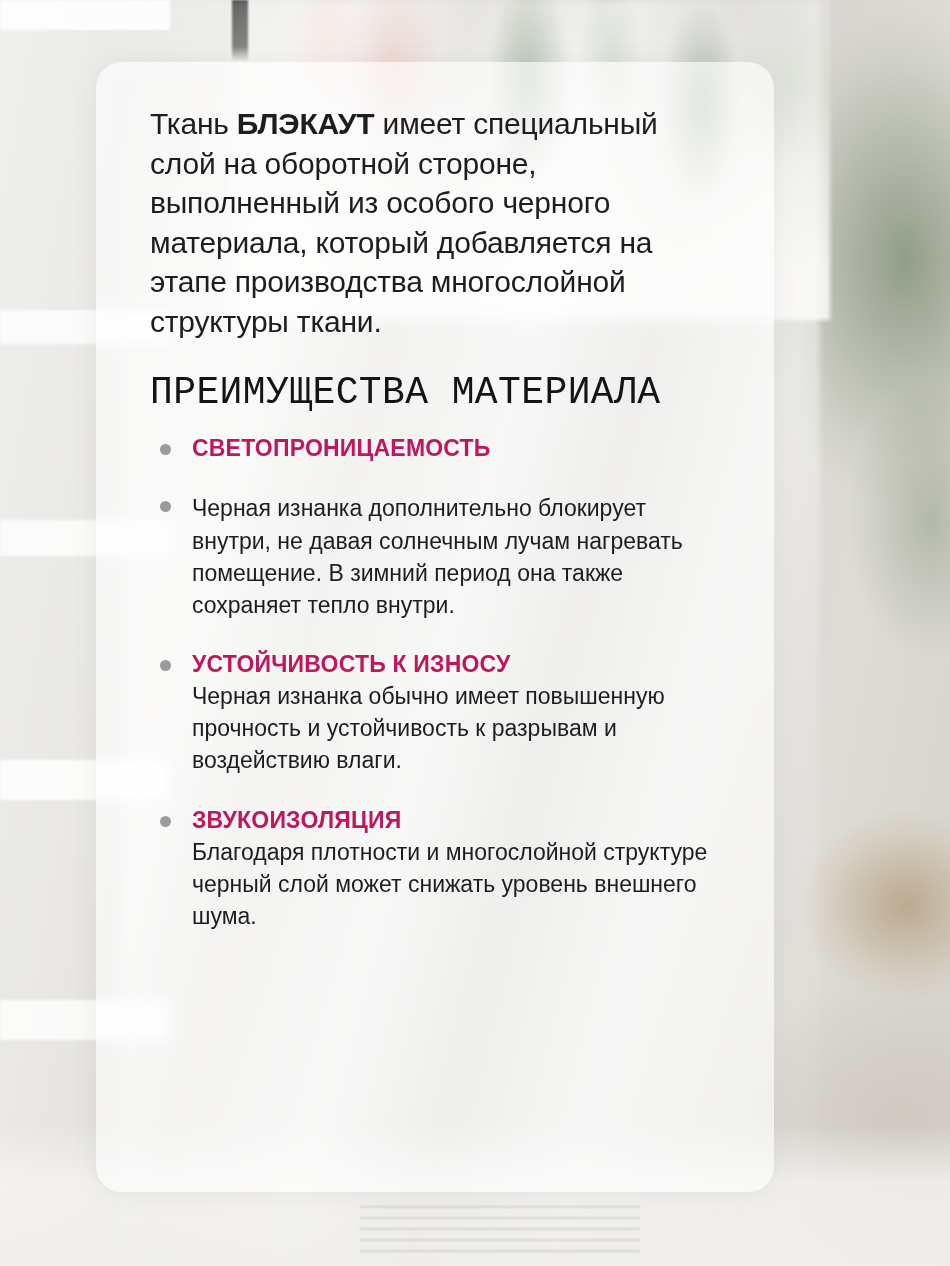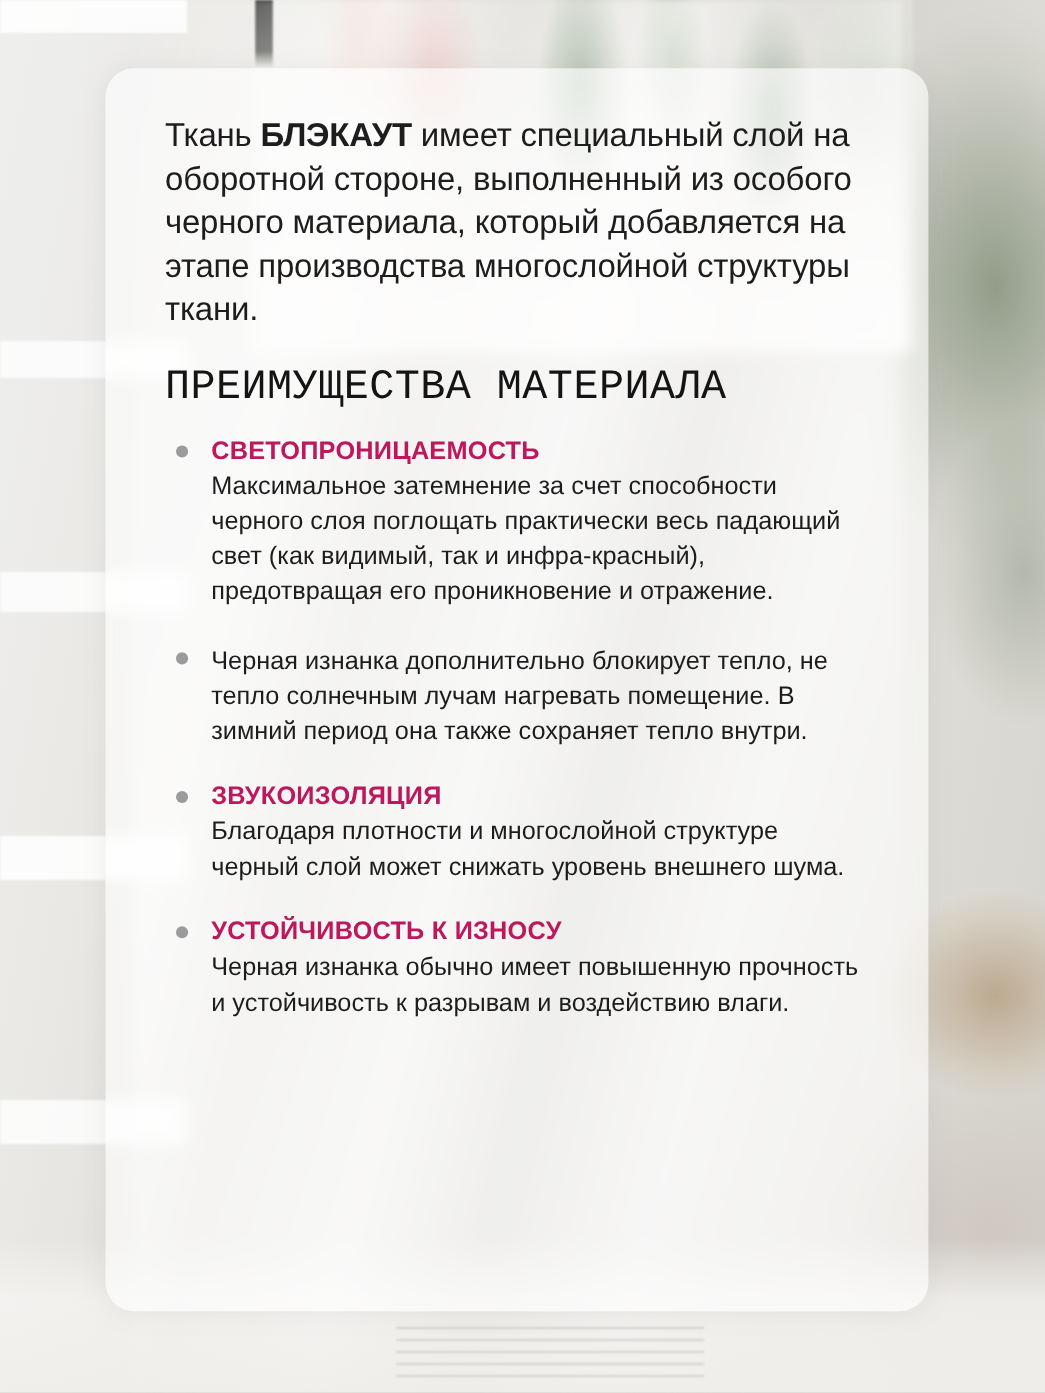--- a/index.html
+++ b/index.html
@@ -91,21 +91,21 @@
       repeating-linear-gradient(180deg, rgba(120,120,120,0.30) 0px, rgba(120,120,120,0.30) 2px, rgba(255,255,255,0) 2px, rgba(255,255,255,0) 11px);
     filter: blur(1.2px);
     opacity: 0.8;
   }
 
   
   .card {
     position: absolute;
     left: 96px;
     top: 62px;
-    width: 748px;
+    width: 678px;
     height: 1130px;
     border-radius: 26px;
     background: rgba(255,255,255,0.62);
     backdrop-filter: blur(6px);
     box-shadow: 0 2px 24px rgba(120,120,120,0.10);
     box-sizing: border-box;
     padding: 42px 54px 30px 54px;
   }
 
   .intro {
@@ -182,34 +182,33 @@
 
   <p class="intro"><span>Ткань </span><b>БЛЭКАУТ</b><span> имеет специальный слой на оборотной стороне, выполненный из особого черного материала, который добавляется на этапе производства многослойной структуры ткани.</span></p>
 
   <h2 class="section-title">ПРЕИМУЩЕСТВА МАТЕРИАЛА</h2>
 
   <ul class="adv-list">
 
     <li class="adv-item">
       <span class="bullet"></span>
       <p class="adv-head">СВЕТОПРОНИЦАЕМОСТЬ</p>
-      <p class="adv-body">Максимальное затемнение за счет способности черного слоя поглощать практически весь падающий свет (как видимый, так и инфра-красный), предотвращая его проникновение и отражение.</p>
-    </li>
-
-    <li class="adv-item">
-      <span class="bullet"></span>
-      <p class="adv-body">Черная изнанка дополнительно блокирует тепло, не тепло солнечным лучам нагревать помещение. В зимний период она также сохраняет тепло внутри.</p>
+    </li>
+
+    <li class="adv-item">
+      <span class="bullet"></span>
+      <p class="adv-body">Черная изнанка дополнительно блокирует внутри, не давая солнечным лучам нагревать помещение. В зимний период она также сохраняет тепло внутри.</p>
+    </li>
+
+    <li class="adv-item">
+      <span class="bullet"></span>
+      <p class="adv-head">УСТОЙЧИВОСТЬ К ИЗНОСУ</p>
+      <p class="adv-body">Черная изнанка обычно имеет повышенную прочность и устойчивость к разрывам и воздействию влаги.</p>
     </li>
 
     <li class="adv-item">
       <span class="bullet"></span>
       <p class="adv-head">ЗВУКОИЗОЛЯЦИЯ</p>
       <p class="adv-body">Благодаря плотности и многослойной структуре черный слой может снижать уровень внешнего шума.</p>
     </li>
 
-    <li class="adv-item">
-      <span class="bullet"></span>
-      <p class="adv-head">УСТОЙЧИВОСТЬ К ИЗНОСУ</p>
-      <p class="adv-body">Черная изнанка обычно имеет повышенную прочность и устойчивость к разрывам и воздействию влаги.</p>
-    </li>
-
   </ul>
 </div>
 
 </body></html>

